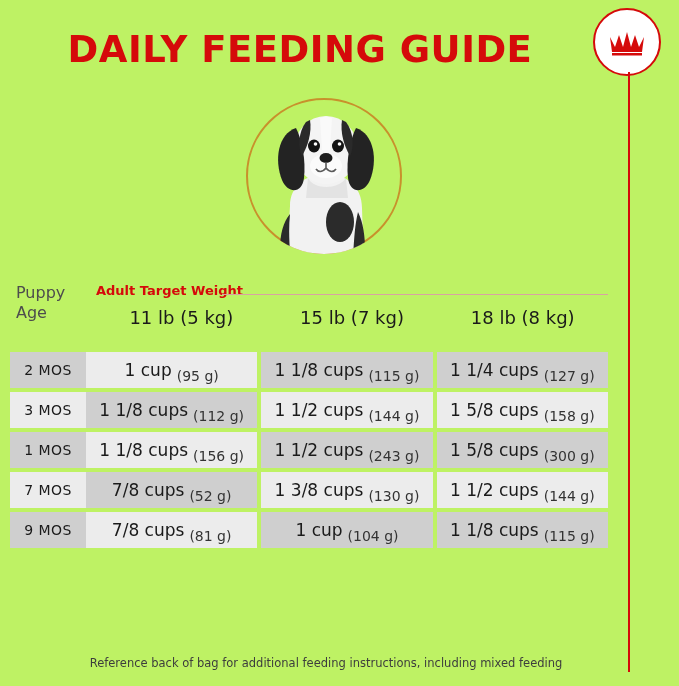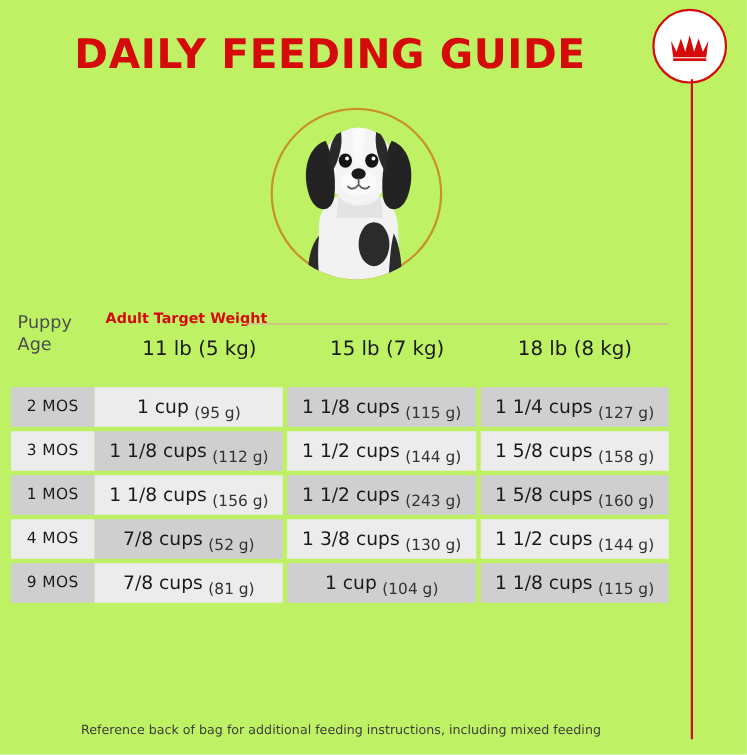--- a/index.html
+++ b/index.html
@@ -167,21 +167,21 @@
     color: #333333;
     margin-left: 5px;
     margin-top: 11px;
   }
   .shade-dark { background: #cfcfcf; }
   .shade-light { background: #ececec; }
 
   
   .footnote {
     position: absolute;
-    left: 0;
+    left: 16px;
     top: 656px;
     width: 620px;
     text-align: center;
     color: #3d3d3d;
     font-size: 11.5px;
     font-family: "DejaVu Sans", sans-serif;
   }
 </style>
 </head>
 <body>
@@ -290,26 +290,26 @@
       <div class="cell shade-light">
         <span>1 1/8 cups</span>
         <span class="grams">(156 g)</span>
       </div>
       <div class="cell shade-dark">
         <span>1 1/2 cups</span>
         <span class="grams">(243 g)</span>
       </div>
       <div class="cell shade-dark">
         <span>1 5/8 cups</span>
-        <span class="grams">(160 g)</span>
-      </div>
-    </div>
-
-    <div class="row">
-      <div class="cell-age shade-light">4 MOS</div>
+        <span class="grams">(300 g)</span>
+      </div>
+    </div>
+
+    <div class="row">
+      <div class="cell-age shade-light">7 MOS</div>
       <div class="cell shade-dark">
         <span>7/8 cups</span>
         <span class="grams">(52 g)</span>
       </div>
       <div class="cell shade-light">
         <span>1 3/8 cups</span>
         <span class="grams">(130 g)</span>
       </div>
       <div class="cell shade-light">
         <span>1 1/2 cups</span>

